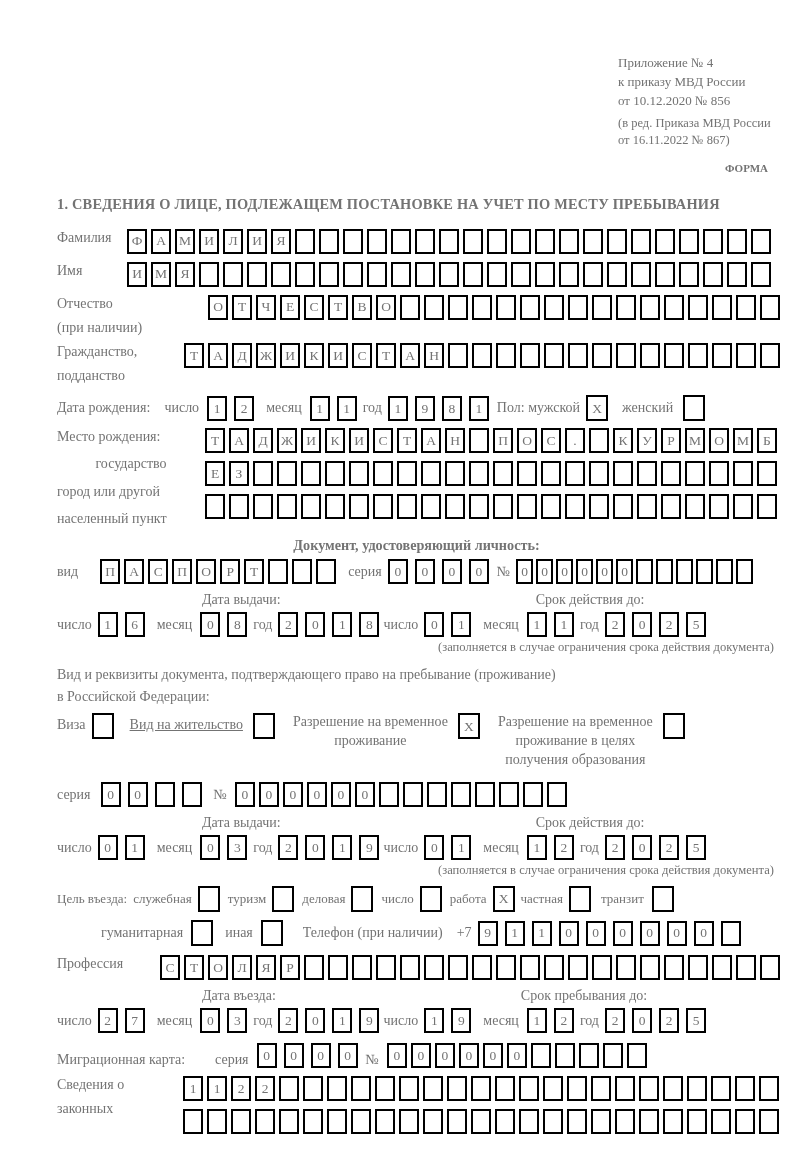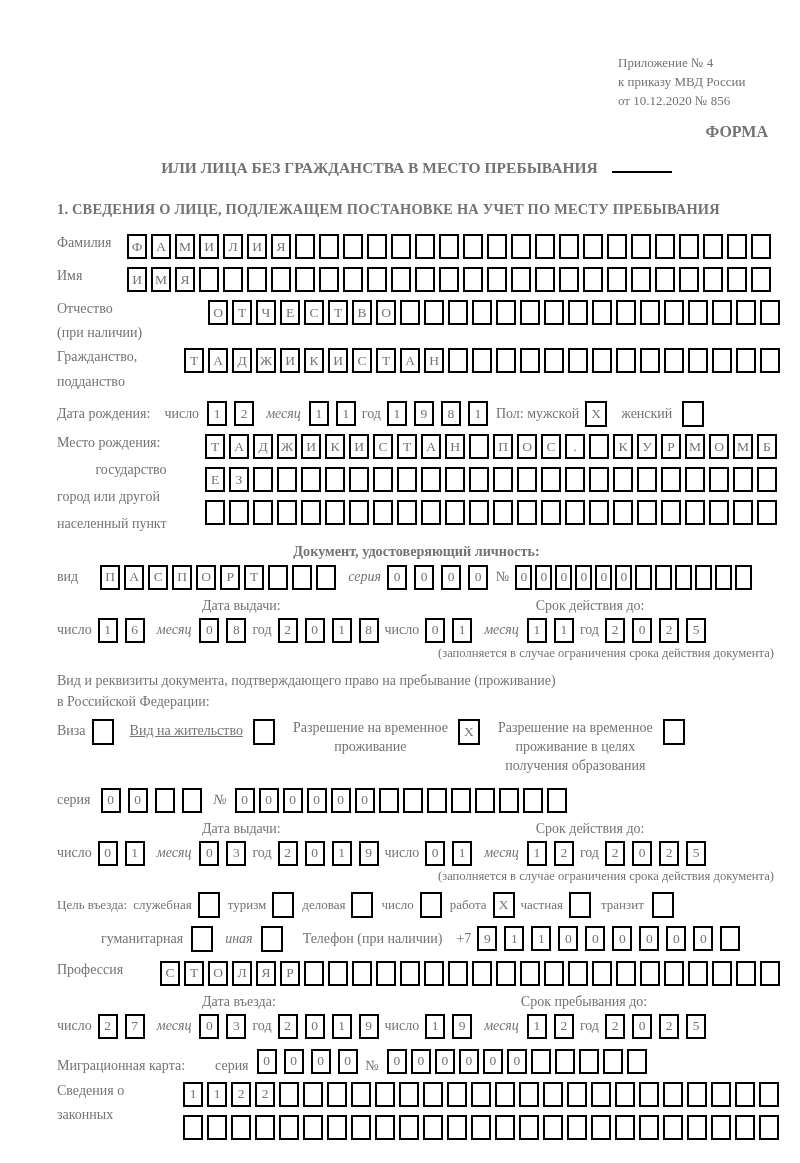--- a/index.html
+++ b/index.html
@@ -4,21 +4,21 @@
 <style>
   html,body{margin:0;padding:0;background:#ffffff;}
   .page{
     position:relative; width:800px; height:1163px; box-sizing:border-box;
     background:#ffffff; color:#737373;
     font-family:"Liberation Serif","DejaVu Serif",serif;
     font-size:14px; padding:40px 24px 0 57px; overflow:hidden;margin-top:14px;
   }
   .appendix{margin-left:561px; font-size:13px; line-height:1.45;}
   .edition{margin-top:4px; font-size:12.5px; line-height:1.4;}
-  .forma{margin-top:12px; text-align:right; font-weight:bold; font-size:16px; padding-right:8px;}
+  .forma{margin-top:12px; text-align:right; font-weight:bold; font-size:11px; padding-right:8px;}
   .title{margin-top:16px; text-align:center; font-weight:bold; font-size:15.5px; line-height:1.45;}
   .blank-line{display:inline-block; width:60px; border-bottom:2px solid #000; height:13px; margin-left:14px;}
   .section-title{margin-top:22px; font-weight:bold; font-size:14.4px; letter-spacing:.2px; white-space:nowrap;}
 
   .frow{display:flex; align-items:flex-start; margin-top:8px;}
   .lbl{line-height:1.3; flex:none;}
   .w70{width:70px;} .w151{width:151px;} .w127{width:127px;} .w148{width:148px;} .w126{width:126px;}
   .cells{display:inline-flex; flex:none; align-items:flex-start;}
   .cell{
     display:inline-flex; flex:none; align-items:center; justify-content:center;
@@ -31,41 +31,44 @@
   .cb .cell{width:18px; height:22px;}
   .stack .cells{display:flex; margin-bottom:8px;}
   .stack .cells:last-child{margin-bottom:0;}
 
   .center-bold{margin-top:9px; text-align:center; font-weight:bold; font-size:14.2px;}
   .dh-row{display:flex; margin-top:8px; font-size:14px;}
   .note{font-size:12.6px; text-align:right; margin-top:3px; padding-right:2px;}
   .para{margin-top:9px; line-height:1.55;}
   .opt-block{display:inline-block; text-align:center; line-height:1.35; flex:none;}
   .nowrap{white-space:nowrap;}
-  .g6{margin-left:6px;} .g8{margin-left:8px;} .g10{margin-left:10px;} .g12{margin-left:12px;font-style:italic;}
+  .g6{margin-left:6px;} .g8{margin-left:8px;} .g10{margin-left:10px;} .g12{margin-left:12px;}
   .g14{margin-left:14px;} .g16{margin-left:16px;} .g18{margin-left:18px;} .g20{margin-left:20px;}
   .g22{margin-left:22px;} .g30{margin-left:30px;} .g44{margin-left:44px;}
   .auto{margin-left:auto;}
   .small-line{font-size:13px;}
 </style>
 </head>
 <body>
 
 <div class="page">
 
   <div class="appendix">
     <div>Приложение № 4</div>
     <div>к приказу МВД России</div>
     <div>от 10.12.2020 № 856</div>
+    <div class="edition">
+      <div>(в ред. Приказа МВД России</div>
+      <div>от 16.11.2022 № 867)</div>
+    </div>
   </div>
 
   <div class="forma">ФОРМА</div>
 
   <div class="title">
-    <div><span>ИЛИ ЛИЦА БЕЗ ГРАЖДАНСТВА В МЕСТО ПРЕБЫВАНИЯ</span><span class="blank-line"></span></div>
   </div>
 
   <div class="section-title">1. СВЕДЕНИЯ О ЛИЦЕ, ПОДЛЕЖАЩЕМ ПОСТАНОВКЕ НА УЧЕТ ПО МЕСТУ ПРЕБЫВАНИЯ</div>
 
   <div class="frow" style="margin-top:16px;">
     <div class="lbl w70">Фамилия</div>
     <div class="cells">
         <span class="cell">Ф</span>
         <span class="cell">А</span>
         <span class="cell">М</span>

